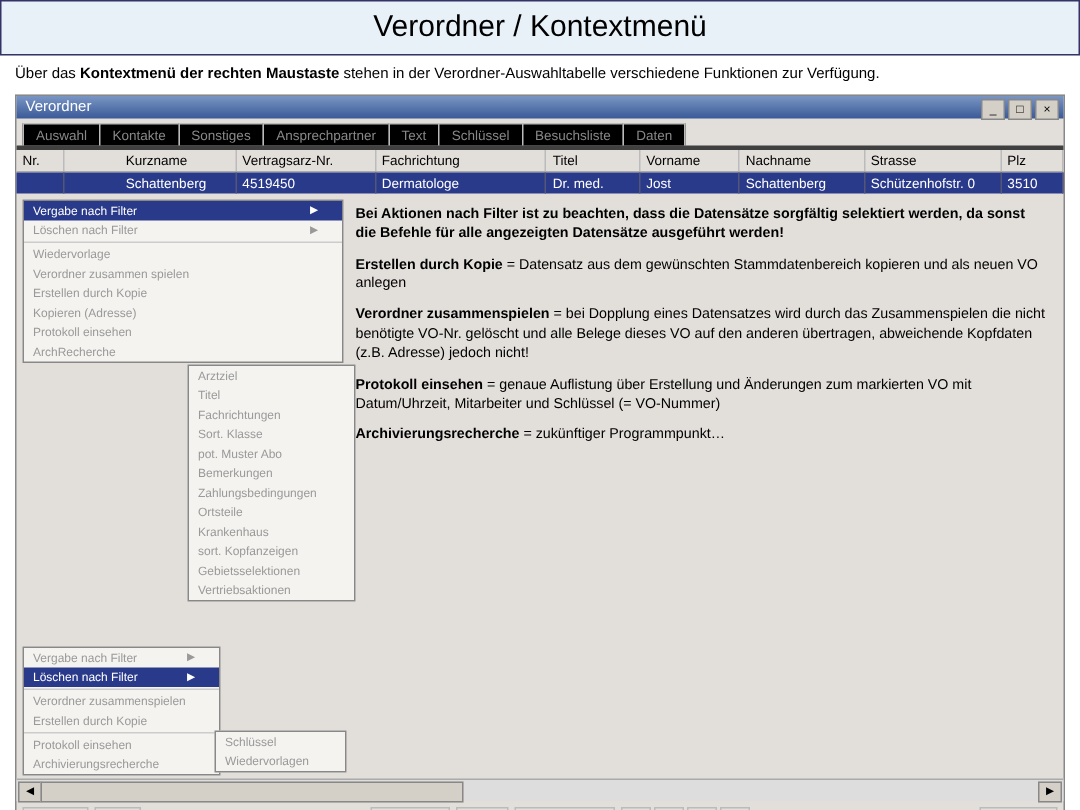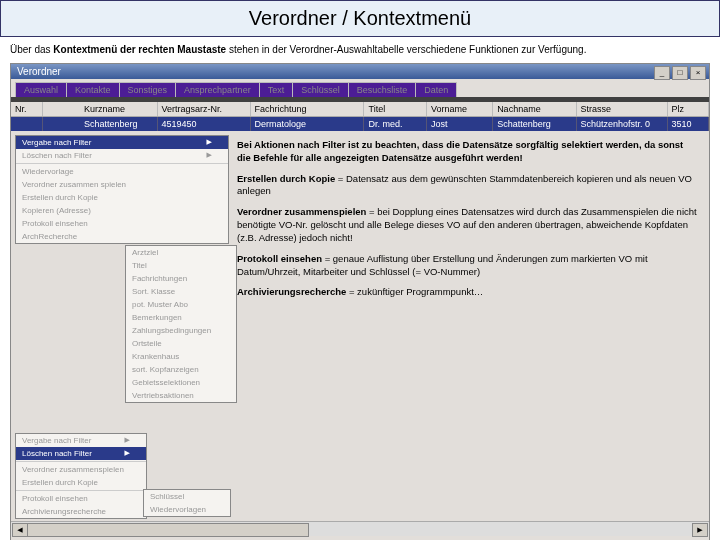--- a/index.html
+++ b/index.html
@@ -57,27 +57,27 @@
     display: flex;
     padding: 3px 4px 0 4px;
     gap: 0;
     font-size: 9px;
     color: #888;
   }
   .tab {
     padding: 2px 8px;
     border: 1px solid #bbb;
     border-bottom: none;
-    background: #4c1d95;
+    background: #000000;
     margin-right: -1px;
   }
   .grid-hdr {
     display: flex;
     background: #e2deda;
-    border-top: 5px solid #404040;
+    border-top: 3px solid #404040;
     border-bottom: 1px solid #aaa;
     font-size: 9px;
   }
   .grid-hdr div {
     padding: 2px 4px;
     border-right: 1px solid #bbb;
     white-space: nowrap;
     overflow: hidden;
   }
   .grid-row {

